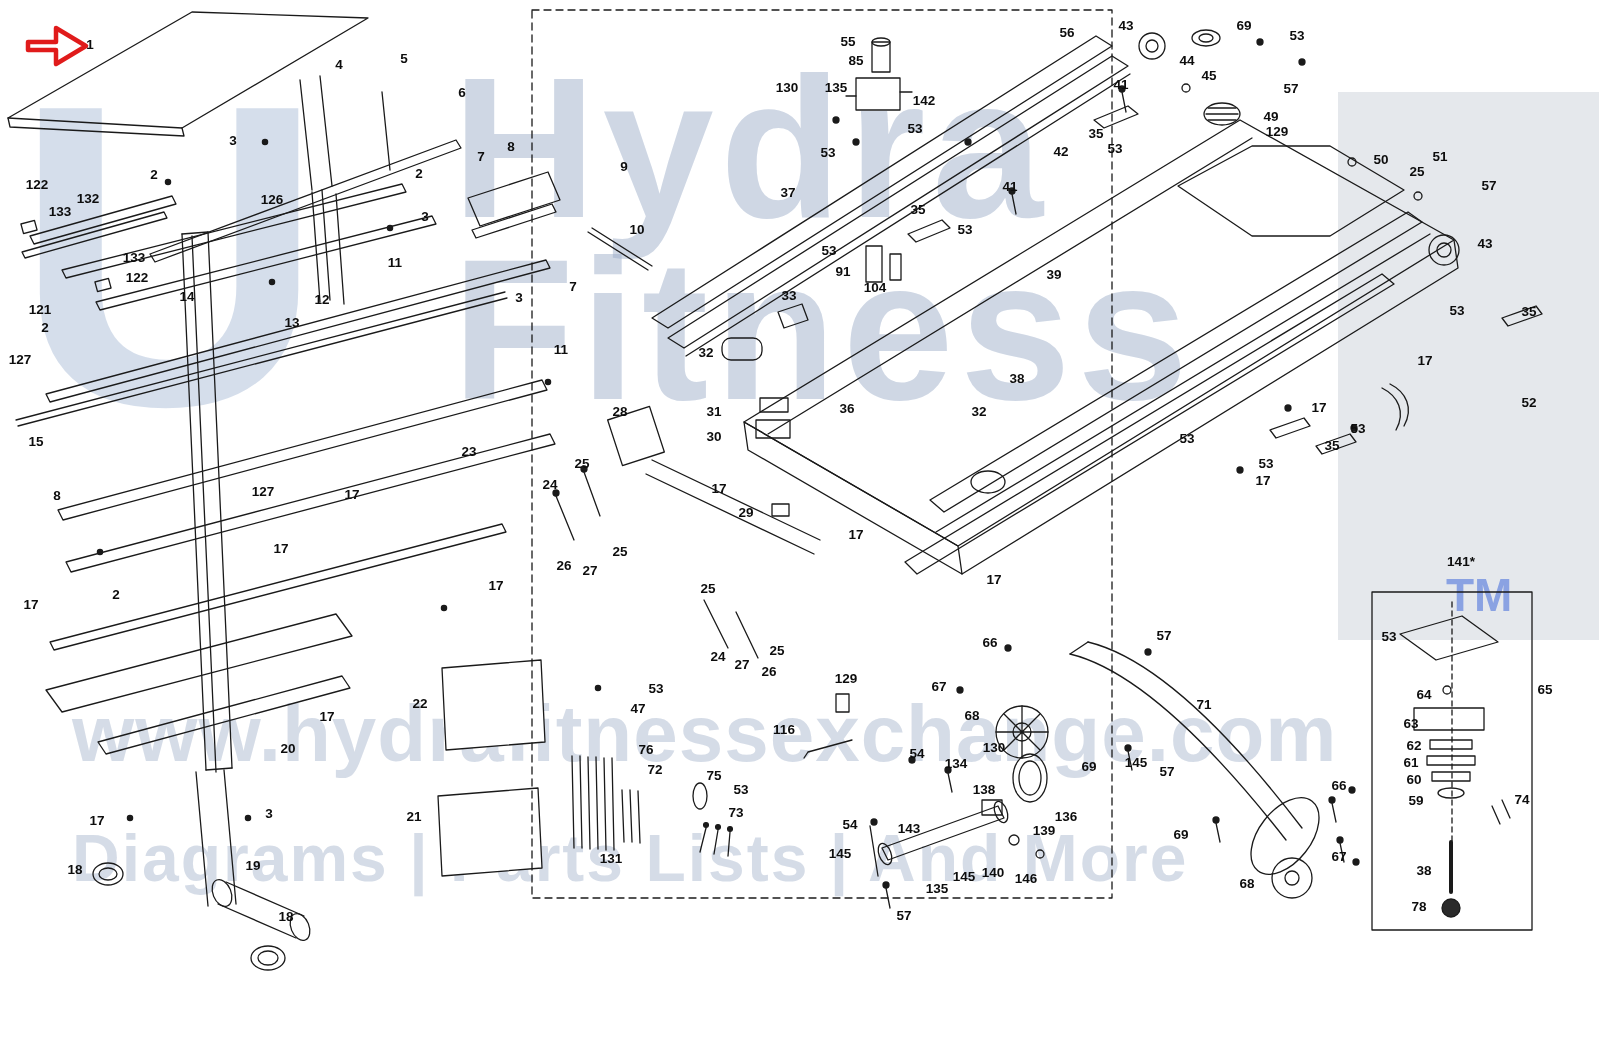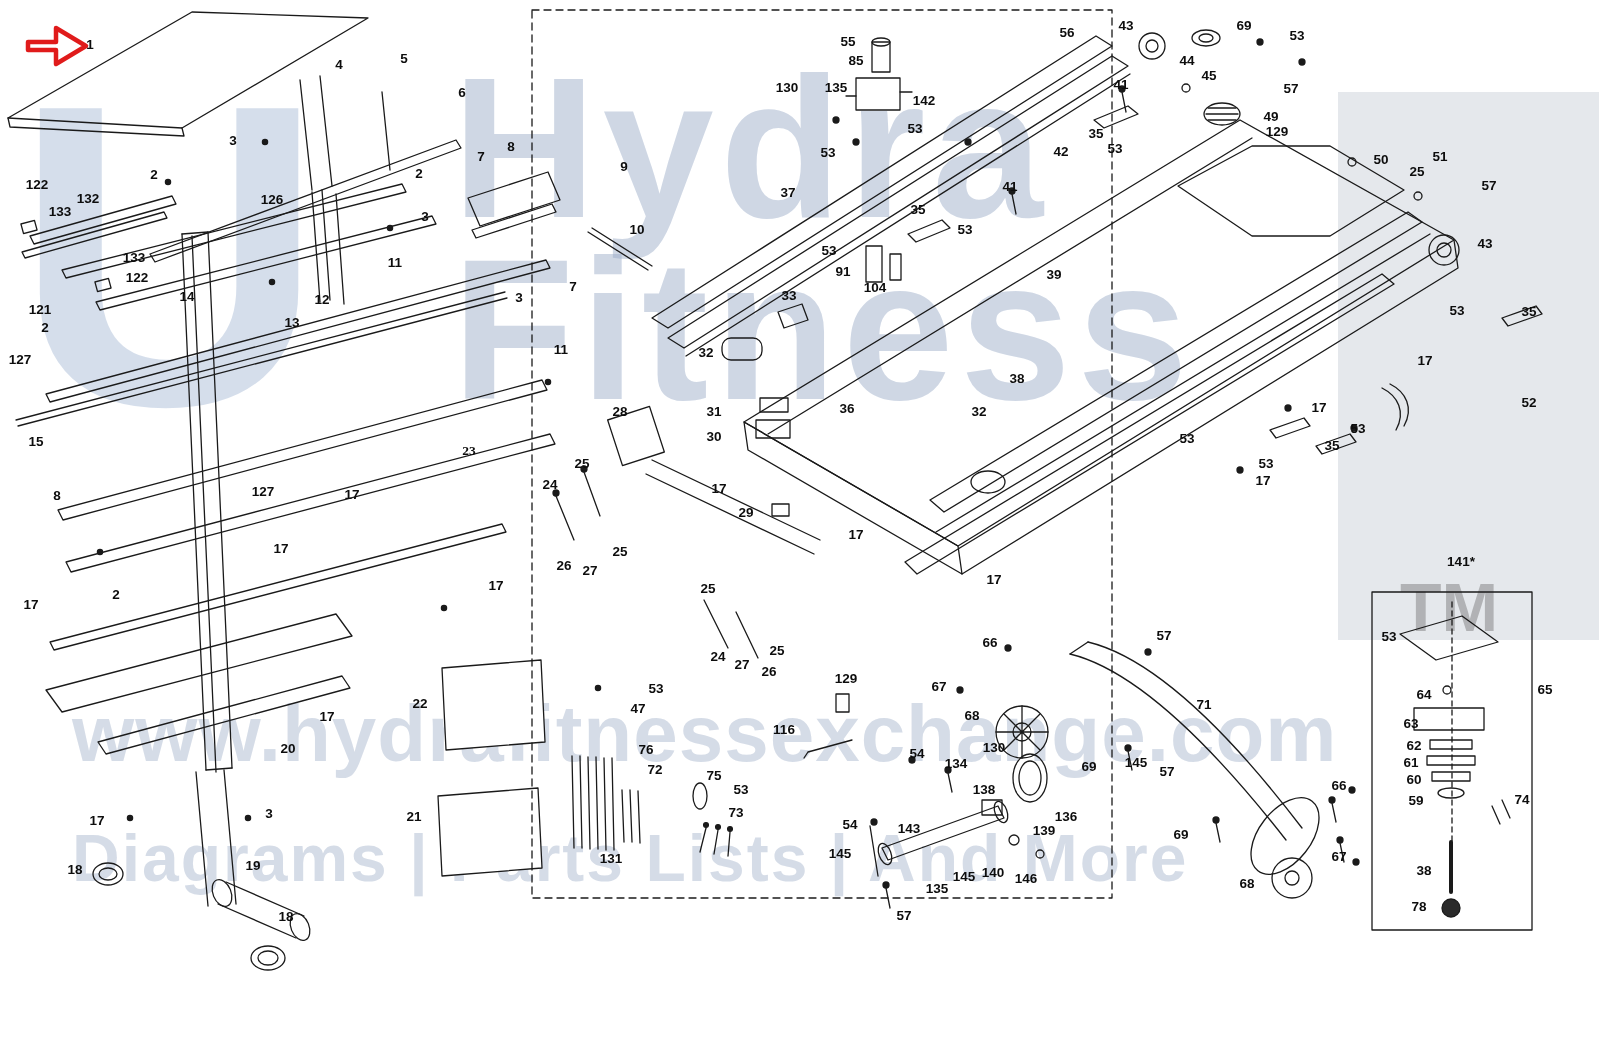--- a/index.html
+++ b/index.html
@@ -5,21 +5,21 @@
   html,body{margin:0;padding:0;background:#ffffff;}
   #canvas{position:relative;width:1599px;height:1051px;background:#ffffff;overflow:hidden;
           font-family:"Liberation Sans",sans-serif;}
   
   .wm-layer{position:absolute;inset:0;z-index:1;pointer-events:none;}
   .wm{position:absolute;font-family:"Liberation Sans",sans-serif;font-weight:bold;color:#97a9c6;}
   .wm-logo{left:14px;top:40px;font-size:430px;line-height:1;opacity:.34;color:#86a0c6;}
   .wm-w1{left:452px;top:48px;font-size:200px;line-height:1;opacity:.46;letter-spacing:6px;}
   .wm-w2{left:452px;top:230px;font-size:200px;line-height:1;opacity:.46;letter-spacing:6px;}
   .wm-w3{left:452px;top:412px;font-size:200px;line-height:1;opacity:.46;letter-spacing:6px;}
-  .wm-tm{left:1400px;top:568px;font-size:68px;opacity:.45;color:#737373;}
+  .wm-tm{left:1446px;top:568px;font-size:46px;opacity:.45;color:#1d4ed8;}
   .wm-url{left:72px;top:688px;font-size:80px;opacity:.40;letter-spacing:1px;color:#98a9c4;}
   .wm-tag{left:72px;top:820px;font-size:66px;opacity:.40;letter-spacing:2px;color:#98a9c4;}
   .wm-grayblock{position:absolute;left:1338px;top:92px;width:261px;height:548px;
                 background:#aeb6c4;opacity:.32;}
   
   #diagram-svg{position:absolute;left:0;top:0;z-index:2;}
   
   #labels-layer{position:absolute;inset:0;z-index:3;pointer-events:none;}
   .part-label{position:absolute;transform:translate(-50%,-50%);font-size:13.5px;font-weight:bold;
               color:#0d0d0d;white-space:nowrap;font-family:"Liberation Sans",sans-serif;}
@@ -299,21 +299,21 @@
       <span class="part-label" style="left: 187px; top: 296px;">14</span>
       <span class="part-label" style="left: 322px; top: 299px;">12</span>
       <span class="part-label" style="left: 519px; top: 297px;">3</span>
       <span class="part-label" style="left: 573px; top: 286px;">7</span>
       <span class="part-label" style="left: 292px; top: 322px;">13</span>
       <span class="part-label" style="left: 20px; top: 359px;">127</span>
       <span class="part-label" style="left: 561px; top: 349px;">11</span>
       <span class="part-label" style="left: 36px; top: 441px;">15</span>
       <span class="part-label" style="left: 620px; top: 411px;">28</span>
       <span class="part-label" style="left: 57px; top: 495px;">8</span>
-      <span class="part-label" style="left: 469px; top: 451px; font-family: Liberation Serif, serif;">23</span>
+      <span class="part-label" style="left: 469px; top: 451px;">23</span>
       <span class="part-label" style="left: 263px; top: 491px;">127</span>
       <span class="part-label" style="left: 352px; top: 494px;">17</span>
       <span class="part-label" style="left: 550px; top: 484px;">24</span>
       <span class="part-label" style="left: 582px; top: 463px;">25</span>
       <span class="part-label" style="left: 620px; top: 551px;">25</span>
       <span class="part-label" style="left: 564px; top: 565px;">26</span>
       <span class="part-label" style="left: 590px; top: 570px;">27</span>
       <span class="part-label" style="left: 281px; top: 548px;">17</span>
       <span class="part-label" style="left: 496px; top: 585px;">17</span>
       <span class="part-label" style="left: 116px; top: 594px;">2</span>

